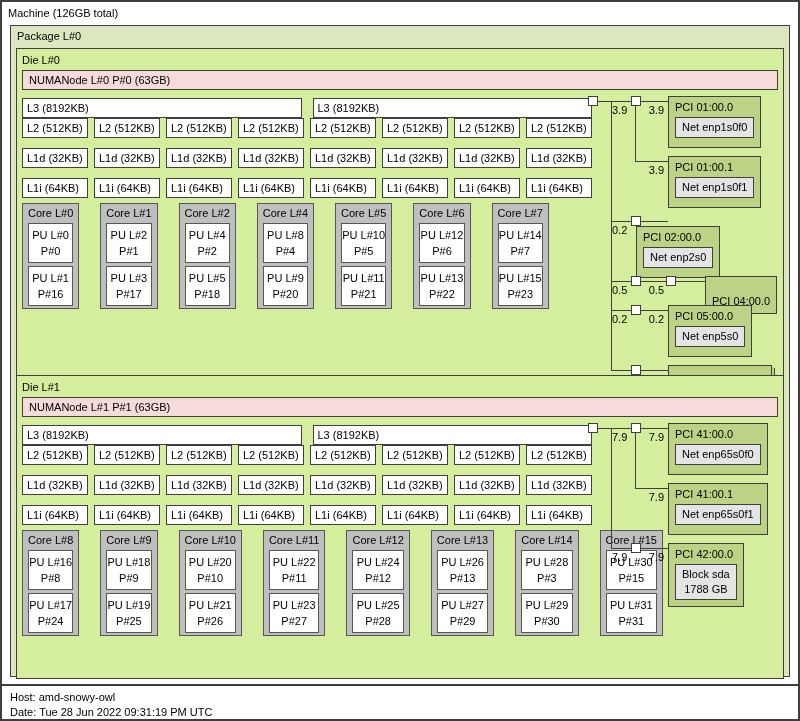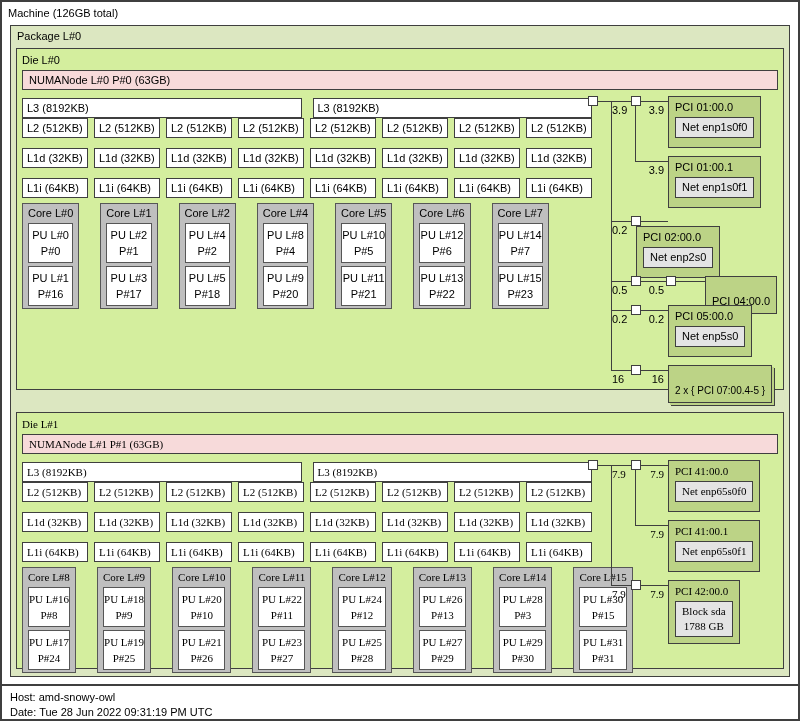--- a/index.html
+++ b/index.html
@@ -21,21 +21,21 @@
   .package{
     position:absolute;left:8px;top:23px;width:780px;height:652px;box-sizing:border-box;
     background:var(--package-bg);border:1px solid var(--border);
   }
   .package-label{position:absolute;left:6px;top:4px;white-space:nowrap;}
   .die{
     position:absolute;left:5px;width:768px;box-sizing:border-box;
     background:var(--die-bg);border:1px solid var(--border);
   }
   .die[data-die="0"]{top:22px;height:342px;}
-  .die[data-die="1"]{top:386px;height:257px;font-family:Liberation Serif, serif;}
+  .die[data-die="1"]{top:349px;height:304px;}
   .die-label{padding:5px 0 3px 5px;line-height:13px;white-space:nowrap;}
   .numa{
     margin:0 5px 6px 5px;height:20px;box-sizing:border-box;
     border:1px solid var(--border);background:var(--numa-bg);
     padding:3px 0 0 6px;line-height:13px;white-space:nowrap;
   }
   .die-body{position:relative;margin:0 5px;}
   .grid-left{width:570px;padding-top:2px;}
   .l3-row{display:grid;grid-template-columns:1fr 1fr;gap:11px;}
   .cache-row{display:grid;grid-template-columns:repeat(8,1fr);gap:6px;margin-bottom:10px;}

